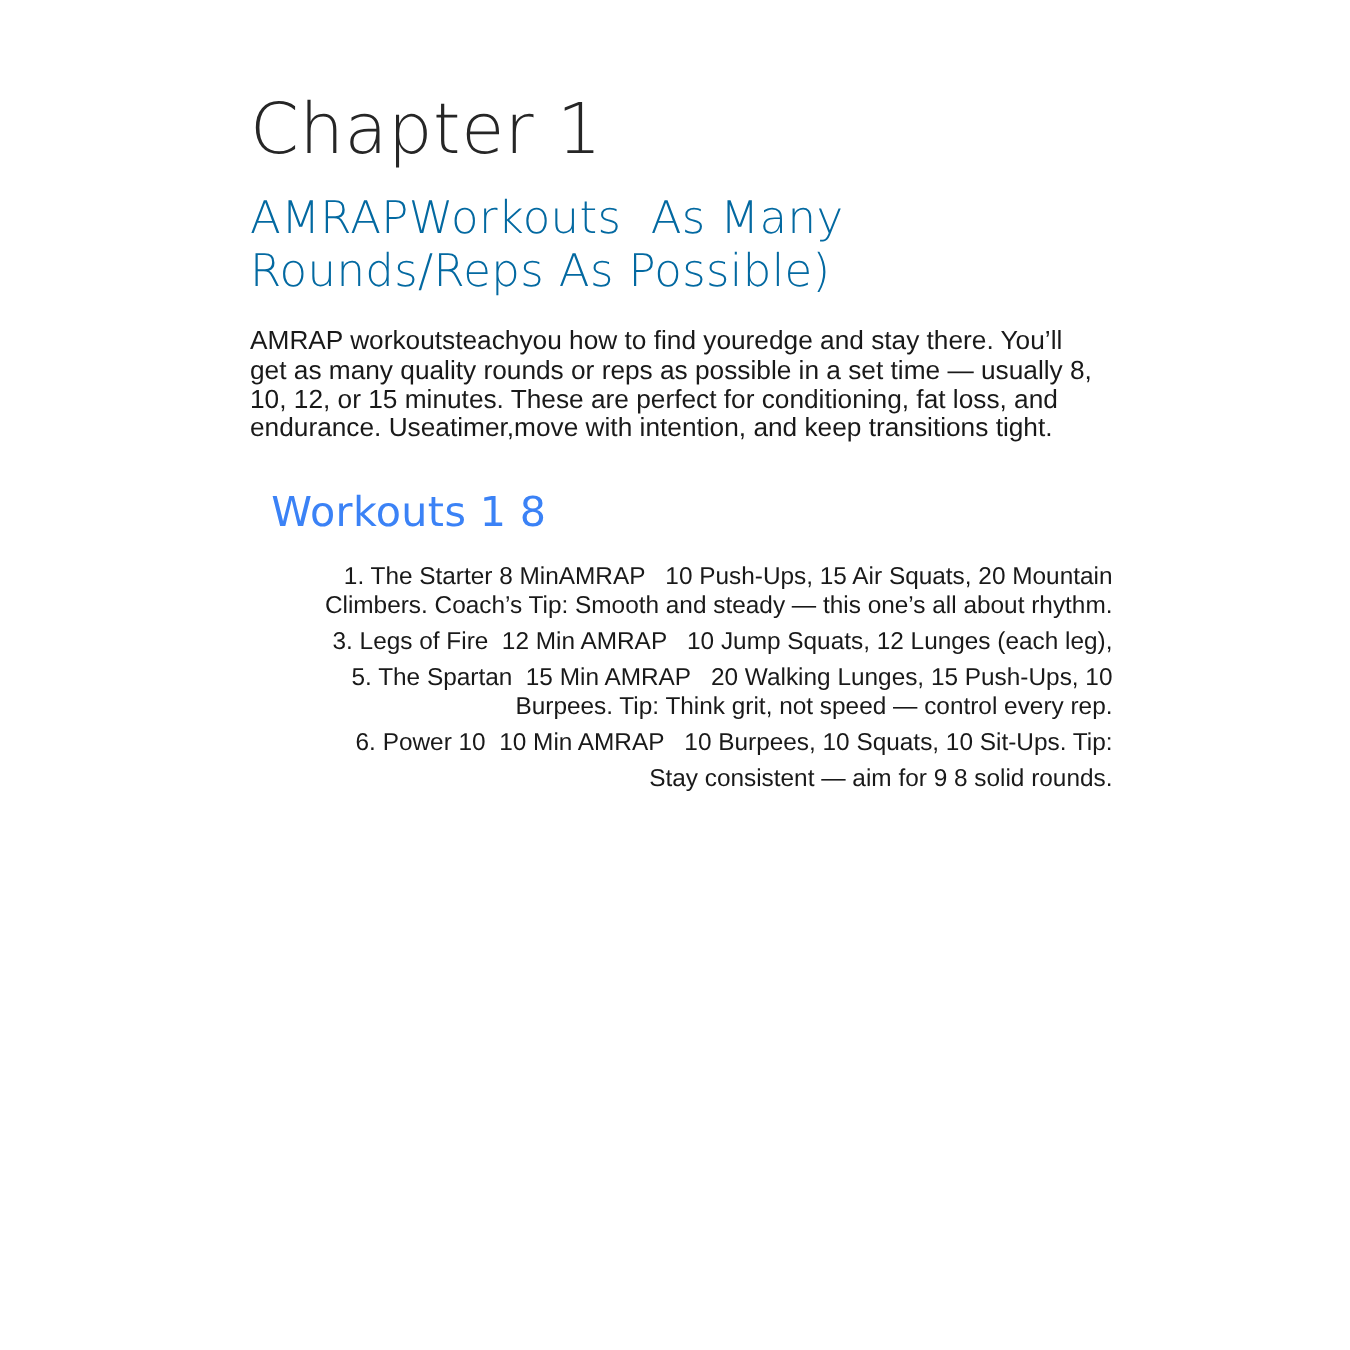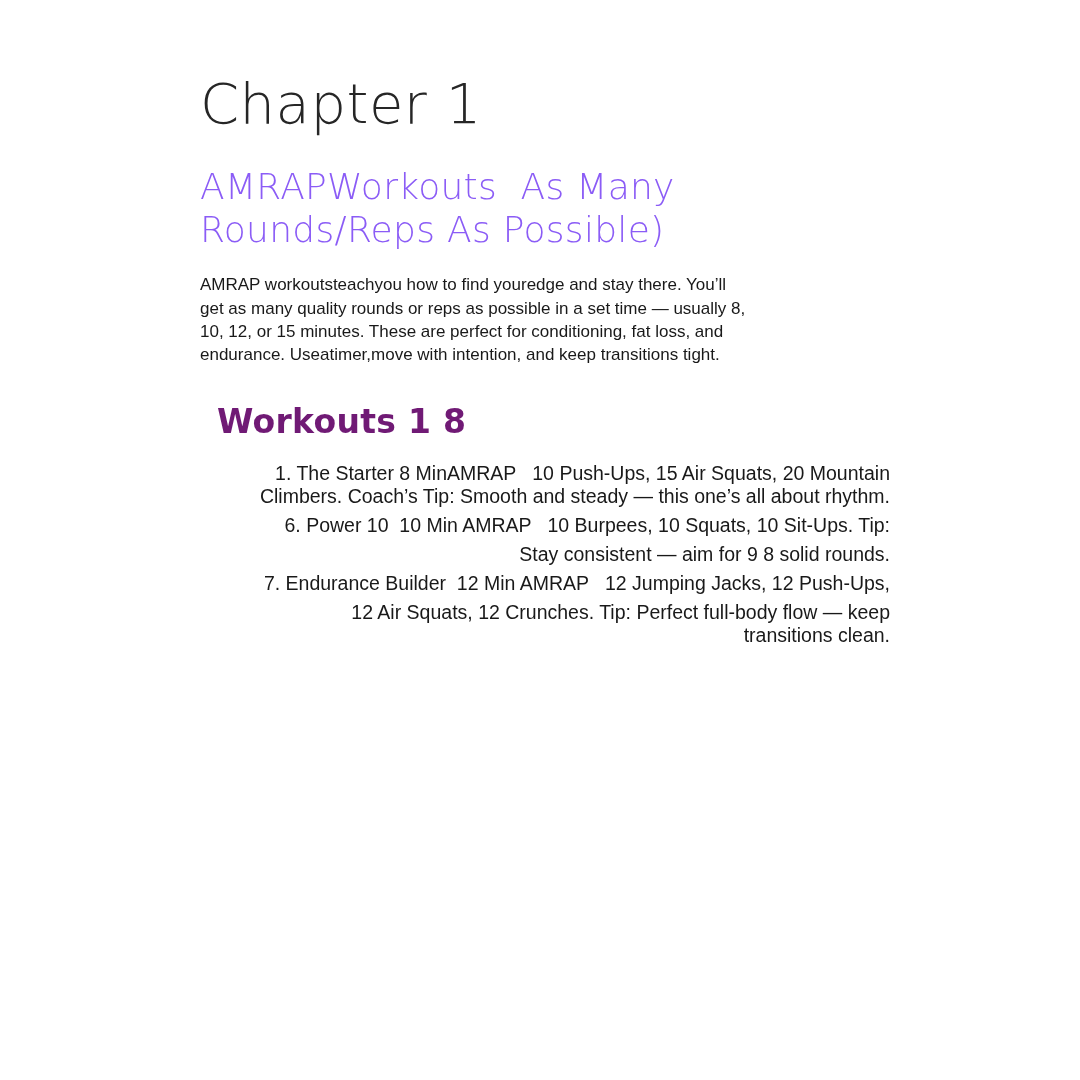--- a/index.html
+++ b/index.html
@@ -21,36 +21,36 @@
     font-size: 56px;
     line-height: 1.16;
     color: #262626;
     letter-spacing: 0.5px;
   }
   .chapter-subtitle {
     font-family: "DejaVu Sans", "Liberation Sans", sans-serif;
     font-weight: 200;
     font-size: 36px;
     line-height: 1.2;
-    color: #8b5cf6;
+    color: #0369a1;
     letter-spacing: 0.3px;
-    margin-top: 28px;
+    margin-top: 16px;
   }
   .intro {
-    font-size: 17px;
+    font-size: 21px;
     line-height: 23.2px;
     margin-top: 22px;
     color: #191919;
   }
   .section-heading {
     font-family: "DejaVu Sans", "Liberation Sans", sans-serif;
-    font-weight: 700;
+    font-weight: 400;
     font-size: 33px;
     line-height: 1.2;
-    color: #701a75;
+    color: #3b82f6;
     letter-spacing: 0.3px;
     margin-top: 36px;
     padding-left: 17px;
   }
   .workouts { margin-top: 20px; }
   .workout p {
     font-size: 19.5px;
     line-height: 23.4px;
     margin: 0 0 5.5px 0;
     color: #191919;
@@ -72,24 +72,24 @@
 endurance. Useatimer,move with intention, and keep transitions tight.</p>
 
   <h3 class="section-heading prewrap">Workouts 1 8</h3>
 
   <div class="workouts">
     <div class="workout">
       <p class="prewrap">1. The Starter 8 MinAMRAP   10 Push-Ups, 15 Air Squats, 20 Mountain
 Climbers. Coach’s Tip: Smooth and steady — this one’s all about rhythm.</p>
     </div>
     <div class="workout">
+      <p class="prewrap">3. Legs of Fire  12 Min AMRAP   10 Jump Squats, 12 Lunges (each leg),</p>
+    </div>
+    <div class="workout">
+      <p class="prewrap">5. The Spartan  15 Min AMRAP   20 Walking Lunges, 15 Push-Ups, 10
+Burpees. Tip: Think grit, not speed — control every rep.</p>
     </div>
     <div class="workout">
       <p class="prewrap">6. Power 10  10 Min AMRAP   10 Burpees, 10 Squats, 10 Sit-Ups. Tip:</p>
       <p class="prewrap">Stay consistent — aim for 9 8 solid rounds.</p>
     </div>
-    <div class="workout">
-      <p class="prewrap">7. Endurance Builder  12 Min AMRAP   12 Jumping Jacks, 12 Push-Ups,</p>
-      <p class="prewrap">12 Air Squats, 12 Crunches. Tip: Perfect full-body flow — keep
-transitions clean.</p>
-    </div>
   </div>
 </div>
 
 </body></html>

